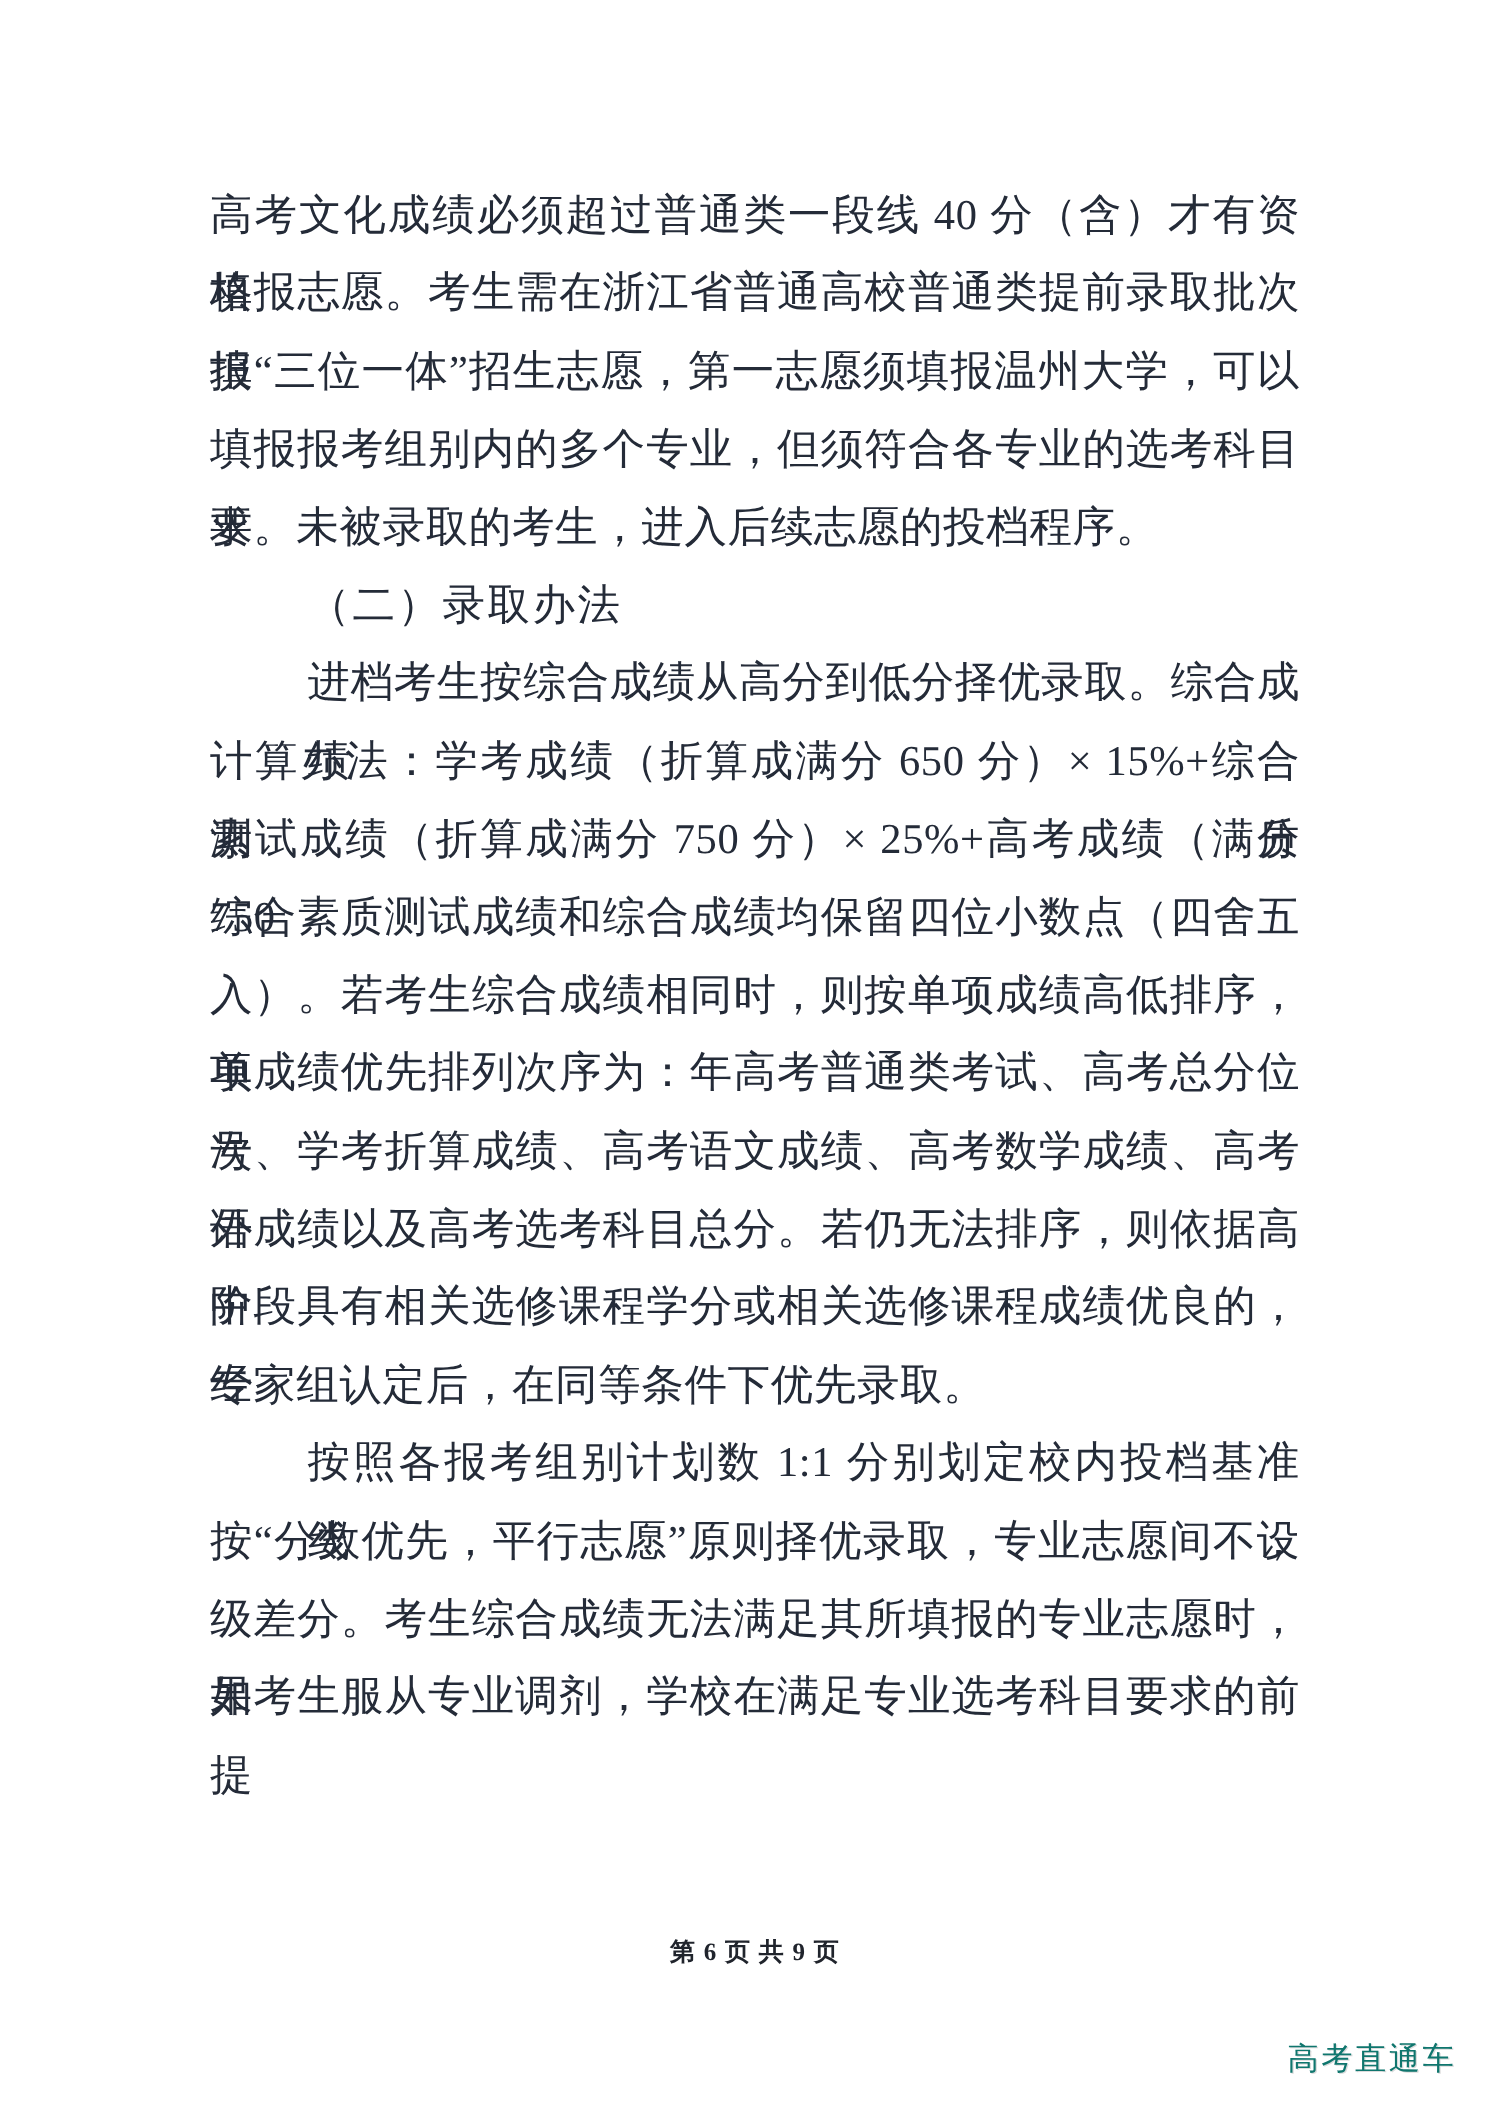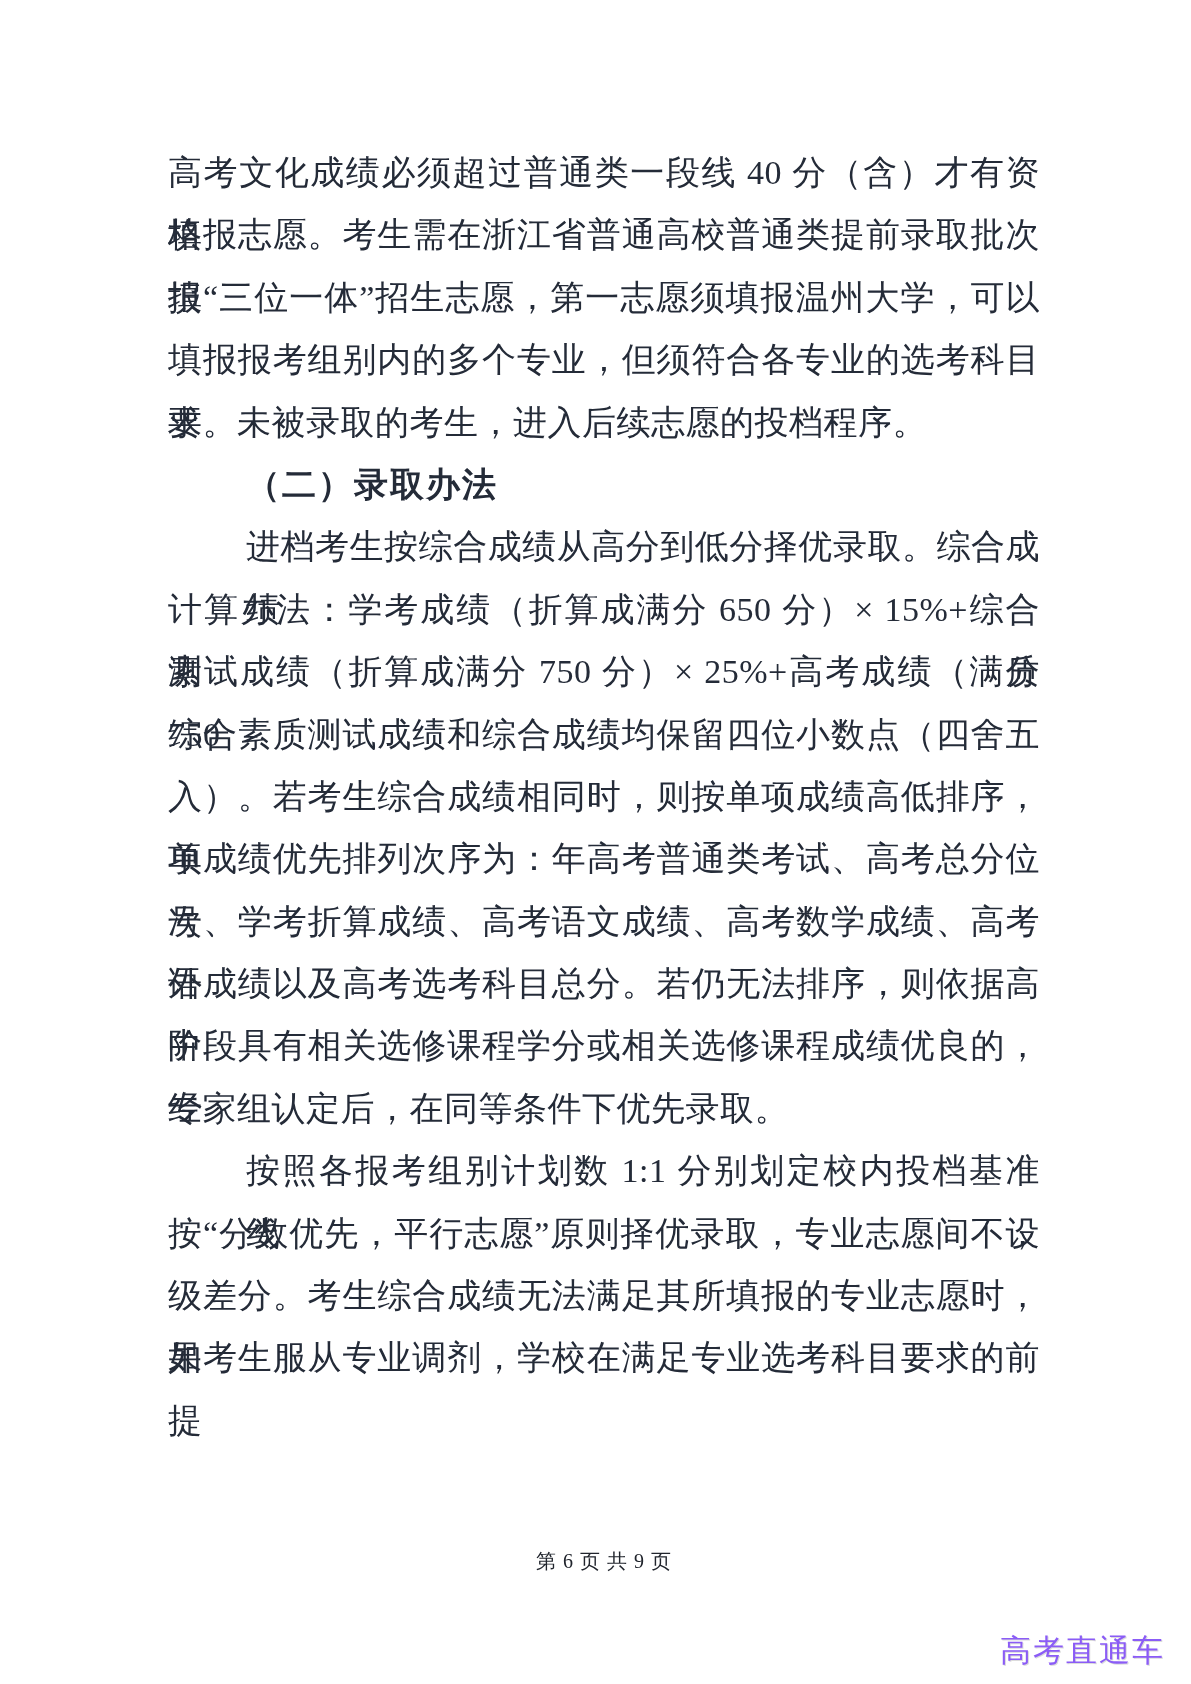--- a/index.html
+++ b/index.html
@@ -31,39 +31,40 @@
   }
   .j {
     white-space: normal;
     text-align: justify;
     text-align-last: justify;
   }
   .indent {
     padding-left: 78px;
   }
   .heading {
-    font-weight: 700;
+    font-weight: 400;
     letter-spacing: 2px;
   }
   .footer {
     position: absolute;
     left: 168px;
     top: 1548px;
     width: 872px;
     text-align: center;
     font-size: 20px;
     color: #20242c;
     letter-spacing: 1px;
+    font-weight: bold;
   }
   .watermark {
     position: absolute;
     right: 26px;
     top: 1630px;
-    font-size: 31px;
-    color: #8b5cf6;
+    font-size: 25px;
+    color: #0f766e;
     letter-spacing: 2px;
     font-family: "Liberation Sans", "DejaVu Sans", sans-serif;
     text-shadow: 1px 1px 0 #dcdcdc;
     text-align: right;
   }
 </style>
 </head>
 <body>
 
 <div class="page">

